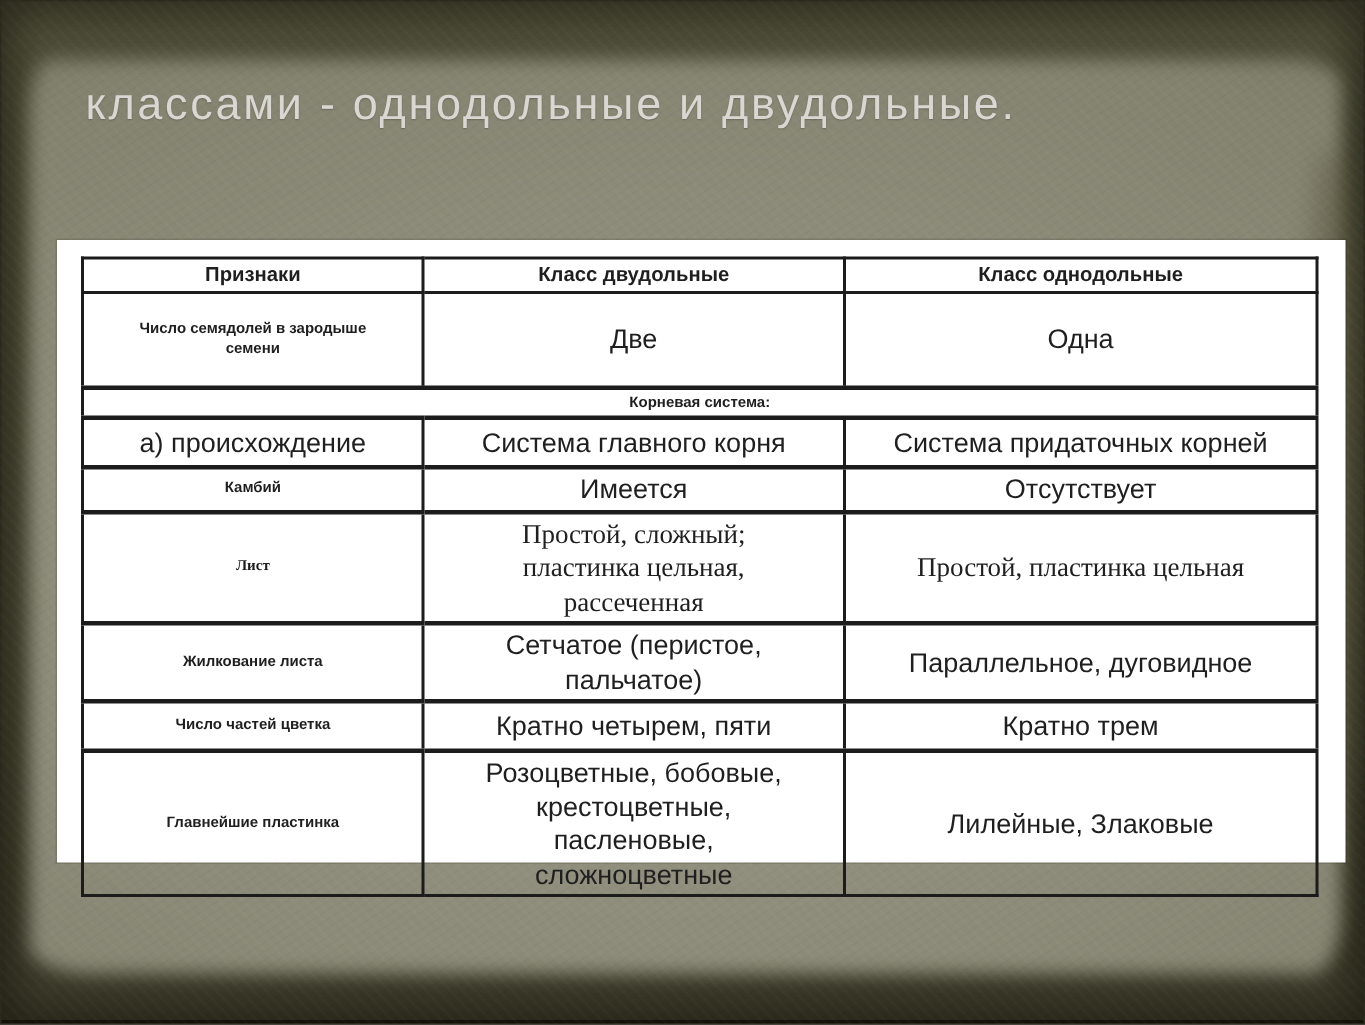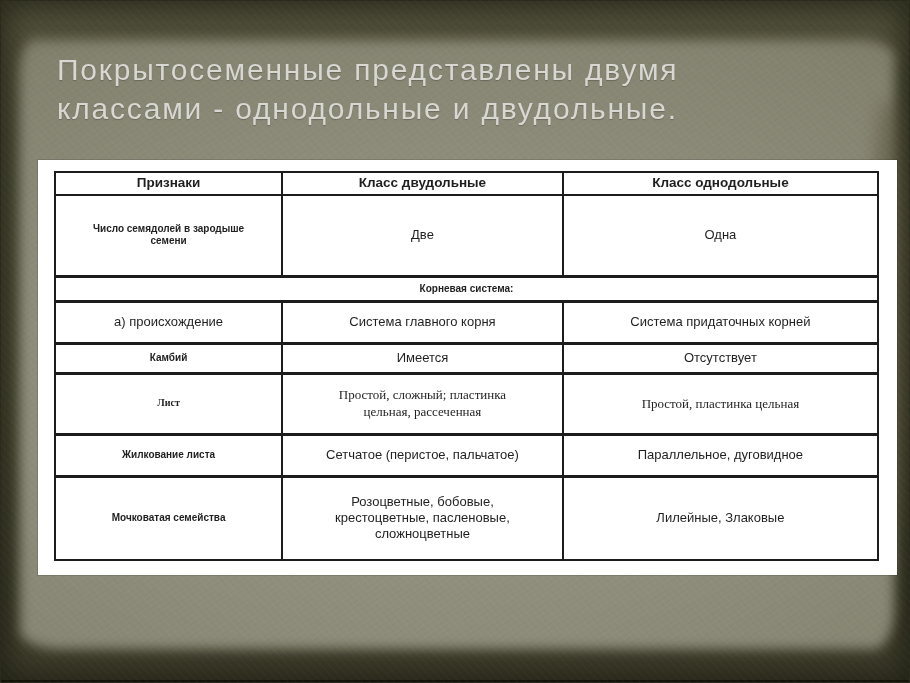--- a/index.html
+++ b/index.html
@@ -60,42 +60,41 @@
     box-shadow:0 0 0 1px rgba(0,0,0,0.12);
   }
   table{
     width:100%;height:100%;border-collapse:collapse;table-layout:fixed;
     color:var(--table-text);
   }
   col.c1{width:27.6%;} col.c2{width:34.1%;} col.c3{width:38.3%;}
   th,td{
     border:2px solid var(--table-border);
     text-align:center;vertical-align:middle;
-    font-size:13px;line-height:1.25;padding:2px 8px;
+    font-size:18px;line-height:1.25;padding:2px 8px;
   }
   th{font-size:13.5px;font-weight:700;}
   td.b{font-weight:700;font-size:10px;}
   td.narrow{padding-left:32px;padding-right:32px;}
   tr.sep>td{border-top-width:3px;}
   tr.rh-header{height:18px;} tr.rh-seed{height:64px;} tr.rh-span{height:20px;}
   tr.rh-origin{height:33px;} tr.rh-shape{height:33px;} tr.rh-cambium{height:20px;}
   tr.rh-leaf{height:48px;font-family:Liberation Serif, serif;} tr.rh-vein{height:33px;} tr.rh-count{height:33px;}
   tr.rh-family{height:66px;}
 </style>
 </head>
 <body>
 
 <div class="slide">
   <div class="paper-bg"></div>
   <div class="texture"></div>
 
   <div class="content">
 
     <h1 class="title">
-      <span class="tl">Покрытосеменные представлены двумя</span>
       <span class="tl">классами - однодольные и двудольные.</span>
     </h1>
 
     <div class="table-box">
       <table>
         <colgroup>
             <col class="c1">
             <col class="c2">
             <col class="c3">
           </colgroup>
@@ -128,22 +127,27 @@
           <tr class="rh-leaf sep">
             <td class="b">Лист</td>
             <td class="narrow">Простой, сложный; пластинка цельная, рассеченная</td>
             <td>Простой, пластинка цельная</td>
           </tr>
           <tr class="rh-vein sep">
             <td class="b">Жилкование листа</td>
             <td>Сетчатое (перистое, пальчатое)</td>
             <td>Параллельное, дуговидное</td>
           </tr>
+          <tr class="rh-count sep">
+            <td class="b">Число частей цветка</td>
+            <td>Кратно четырем, пяти</td>
+            <td>Кратно трем</td>
+          </tr>
           <tr class="rh-family sep">
-            <td class="b">Мочковатая семейства</td>
+            <td class="b">Главнейшие пластинка</td>
             <td class="narrow">Розоцветные, бобовые, крестоцветные, пасленовые, сложноцветные</td>
             <td>Лилейные, Злаковые</td>
           </tr>
         </tbody>
       </table>
     </div>
 
   </div>
 </div>
 

